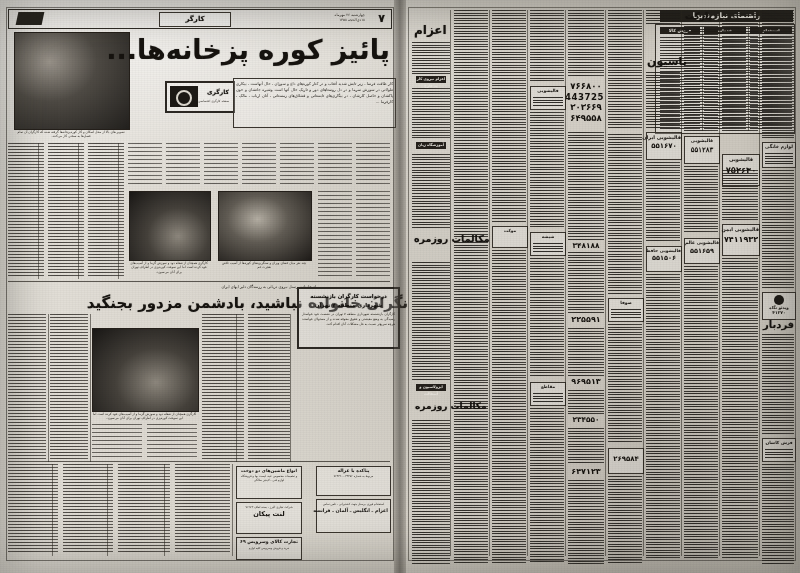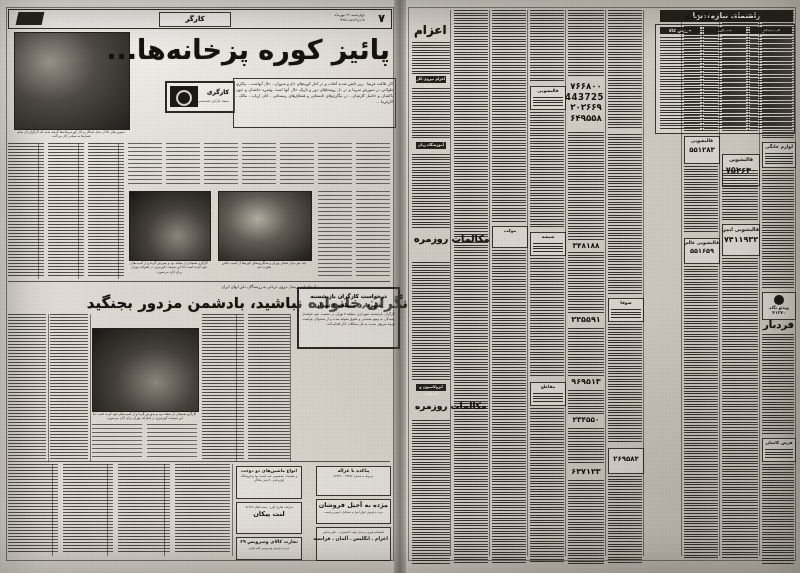--- a/index.html
+++ b/index.html
@@ -182,24 +182,20 @@
       <div class="adtitle" style="font-size:4.6px;">تجارت کالای وسرویس ۶۹</div>
       <div style="font-size:2.8px;text-align:center;color:#2a2620;margin-top:1px;">خرید و فروش وسرویس کلیه لوازم</div>
     </div>
   </div>
 
   <div class="sheet" style="left:316px;top:466px;width:75px;height:90px;">
     <div class="box" style="height:24px;margin-bottom:3px;background:rgba(255,255,255,.25);padding:2px;">
       <div class="adtitle" style="font-size:4.6px;">پتاکده با غزاله</div>
       <div style="font-size:2.8px;text-align:center;color:#2a2620;line-height:1.4;margin-top:1px;">مربوط به شماره ۳۳۴۸۲ ـ ۷۲۴۴۲۰</div>
     </div>
-    <div class="box" style="height:19px;margin-bottom:3px;background:rgba(255,255,255,.25);padding:2px;">
-      <div class="adtitle" style="font-size:6.4px;">مژده به آجیل فروشان</div>
-      <div style="font-size:2.8px;text-align:center;color:#2a2620;margin-top:2px;">خرید و فروش انواع آجیل و خشکبار با بهترین قیمت</div>
-    </div>
     <div class="box" style="height:28px;background:rgba(255,255,255,.25);padding:2px;">
       <div style="font-size:2.9px;text-align:center;color:#2a2620;">استخدام فوری پرسنل جهت کشتیرانی ـ تلفن تماس</div>
       <div class="adtitle" style="font-size:4.8px;line-height:1.5;margin-top:1px;">اعزام ـ انگلیس ـ آلمان ـ فرانسه</div>
     </div>
   </div>
 
   <div class="sheet" style="left:6px;top:7px;width:386px;height:552px;border:1px solid rgba(35,31,26,.55);pointer-events:none;"></div>
 
   <div class="sheet" style="left:394px;top:0;width:12px;height:573px;background:linear-gradient(90deg,rgba(90,85,78,.35),rgba(60,56,50,.55),rgba(90,85,78,.3));"></div>
 
@@ -253,30 +249,45 @@
       <div class="phone" style="font-size:8px;margin-top:4px;">۷۴۱۱۹۳۲</div>
     </div>
     <div class="txs fade sheet" style="left:0;top:248px;width:36px;height:300px;"></div>
   </div>
 
   <div class="sheet" style="left:684px;top:10px;width:34px;height:546px;">
     <div class="hl sheet" style="left:1px;top:2px;font-size:9px;">پارکت</div>
     <div class="txs fade sheet" style="left:0;top:16px;width:34px;height:106px;"></div>
     <div class="box" style="position:absolute;left:0;top:126px;width:34px;height:26px;background:rgba(255,255,255,.22);">
       <div class="adtitle" style="font-size:4.6px;margin-top:2px;">قالیشویی</div>
-      <div class="phone" style="font-size:7px;margin-top:3px;">۵۵۱۲۸۳</div>
+      <div class="phone" style="font-size:7px;margin-top:3px;font-family:Liberation Serif, serif;">۵۵۱۲۸۳</div>
     </div>
     <div class="txs fade sheet" style="left:0;top:156px;width:34px;height:68px;"></div>
     <div class="box" style="position:absolute;left:0;top:228px;width:34px;height:24px;background:rgba(255,255,255,.22);">
       <div class="adtitle" style="font-size:4.6px;margin-top:2px;">قالیشویی عالم</div>
       <div class="phone" style="font-size:6.6px;margin-top:2px;">۵۵۱۶۵۹</div>
     </div>
     <div class="txs fade sheet" style="left:0;top:256px;width:34px;height:294px;"></div>
   </div>
 
+  <div class="sheet" style="left:646px;top:10px;width:34px;height:546px;">
+    <div class="txs fade sheet" style="left:0;top:0;width:34px;height:14px;"></div>
+    <div class="hl sheet" style="left:1px;top:46px;font-size:11px;">ناسیون</div>
+    <div class="txs fade sheet" style="left:0;top:62px;width:34px;height:56px;"></div>
+    <div class="box" style="position:absolute;left:0;top:122px;width:34px;height:26px;background:rgba(255,255,255,.22);">
+      <div class="adtitle" style="font-size:5px;margin-top:2px;">قالیشویی ایران</div>
+      <div class="phone" style="font-size:7px;margin-top:3px;">۵۵۱۶۷۰</div>
+    </div>
+    <div class="txs fade sheet" style="left:0;top:152px;width:34px;height:80px;"></div>
+    <div class="box" style="position:absolute;left:0;top:236px;width:34px;height:24px;background:rgba(255,255,255,.22);">
+      <div class="adtitle" style="font-size:4.4px;margin-top:2px;">قالیشویی حافظ</div>
+      <div class="phone" style="font-size:6.6px;margin-top:2px;">۵۵۱۵۰۶</div>
+    </div>
+    <div class="txs fade sheet" style="left:0;top:264px;width:34px;height:286px;"></div>
+  </div>
 
   <div class="sheet" style="left:608px;top:10px;width:34px;height:546px;">
     <div class="txs fade sheet" style="left:0;top:0;width:34px;height:120px;"></div>
     <div class="txs fade sheet" style="left:0;top:124px;width:34px;height:160px;"></div>
     <div class="box" style="position:absolute;left:0;top:288px;width:34px;height:22px;background:rgba(255,255,255,.22);">
       <div class="adtitle" style="font-size:4.4px;margin-top:2px;">صوفا</div>
       <div class="txs sheet" style="left:2px;top:10px;width:30px;height:10px;"></div>
     </div>
     <div class="txs fade sheet" style="left:0;top:314px;width:34px;height:120px;"></div>
     <div class="box" style="position:absolute;left:0;top:438px;width:34px;height:24px;background:rgba(255,255,255,.22);">

